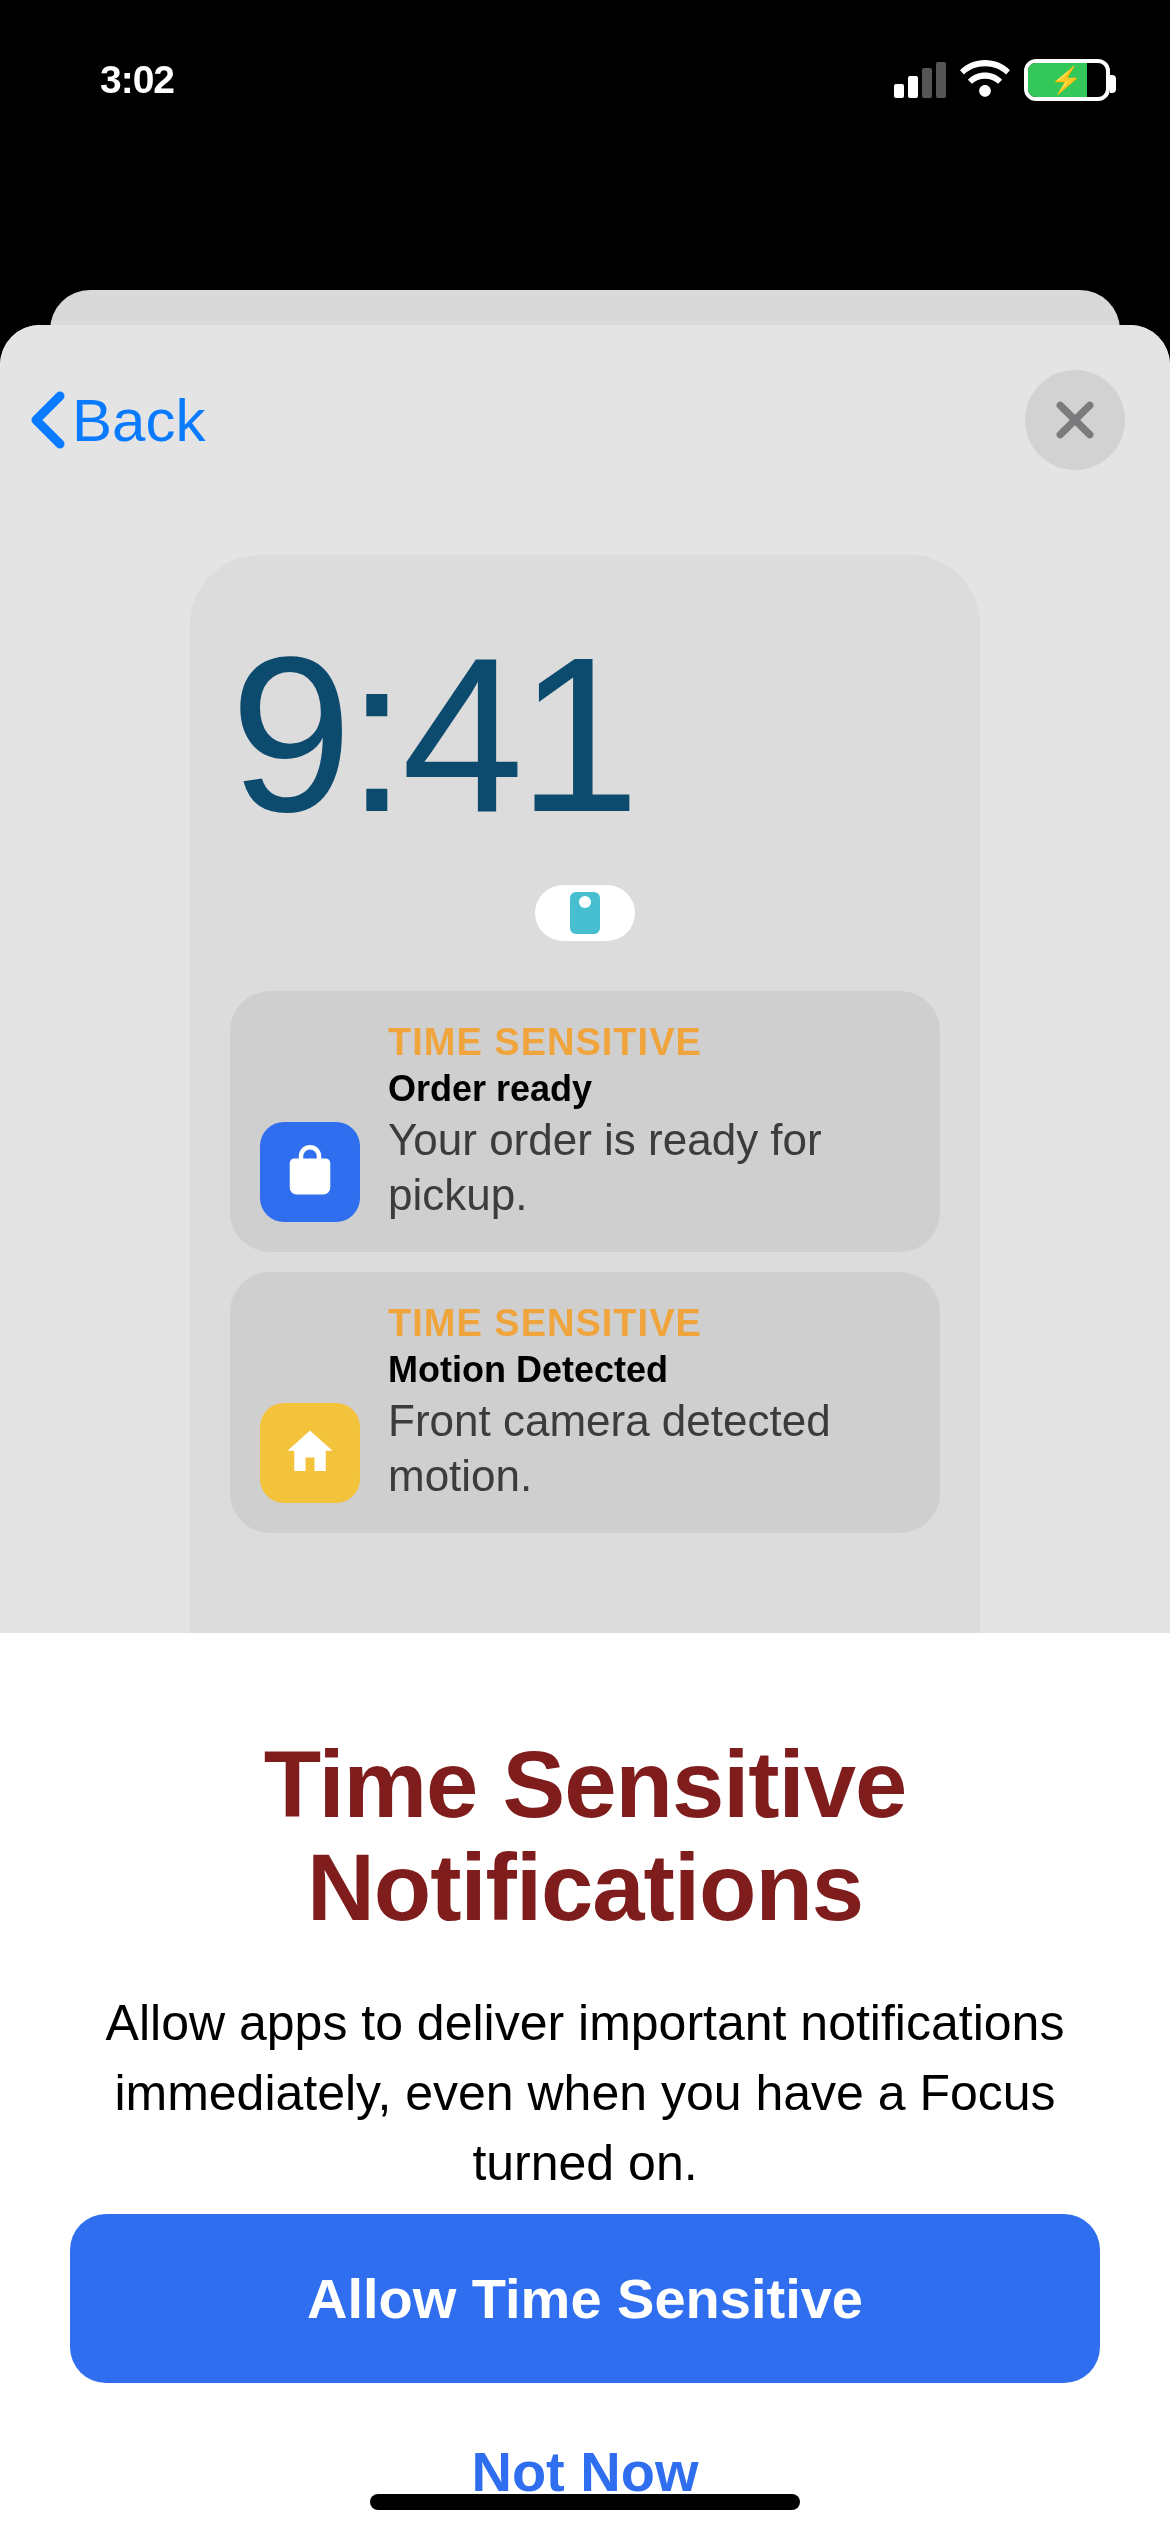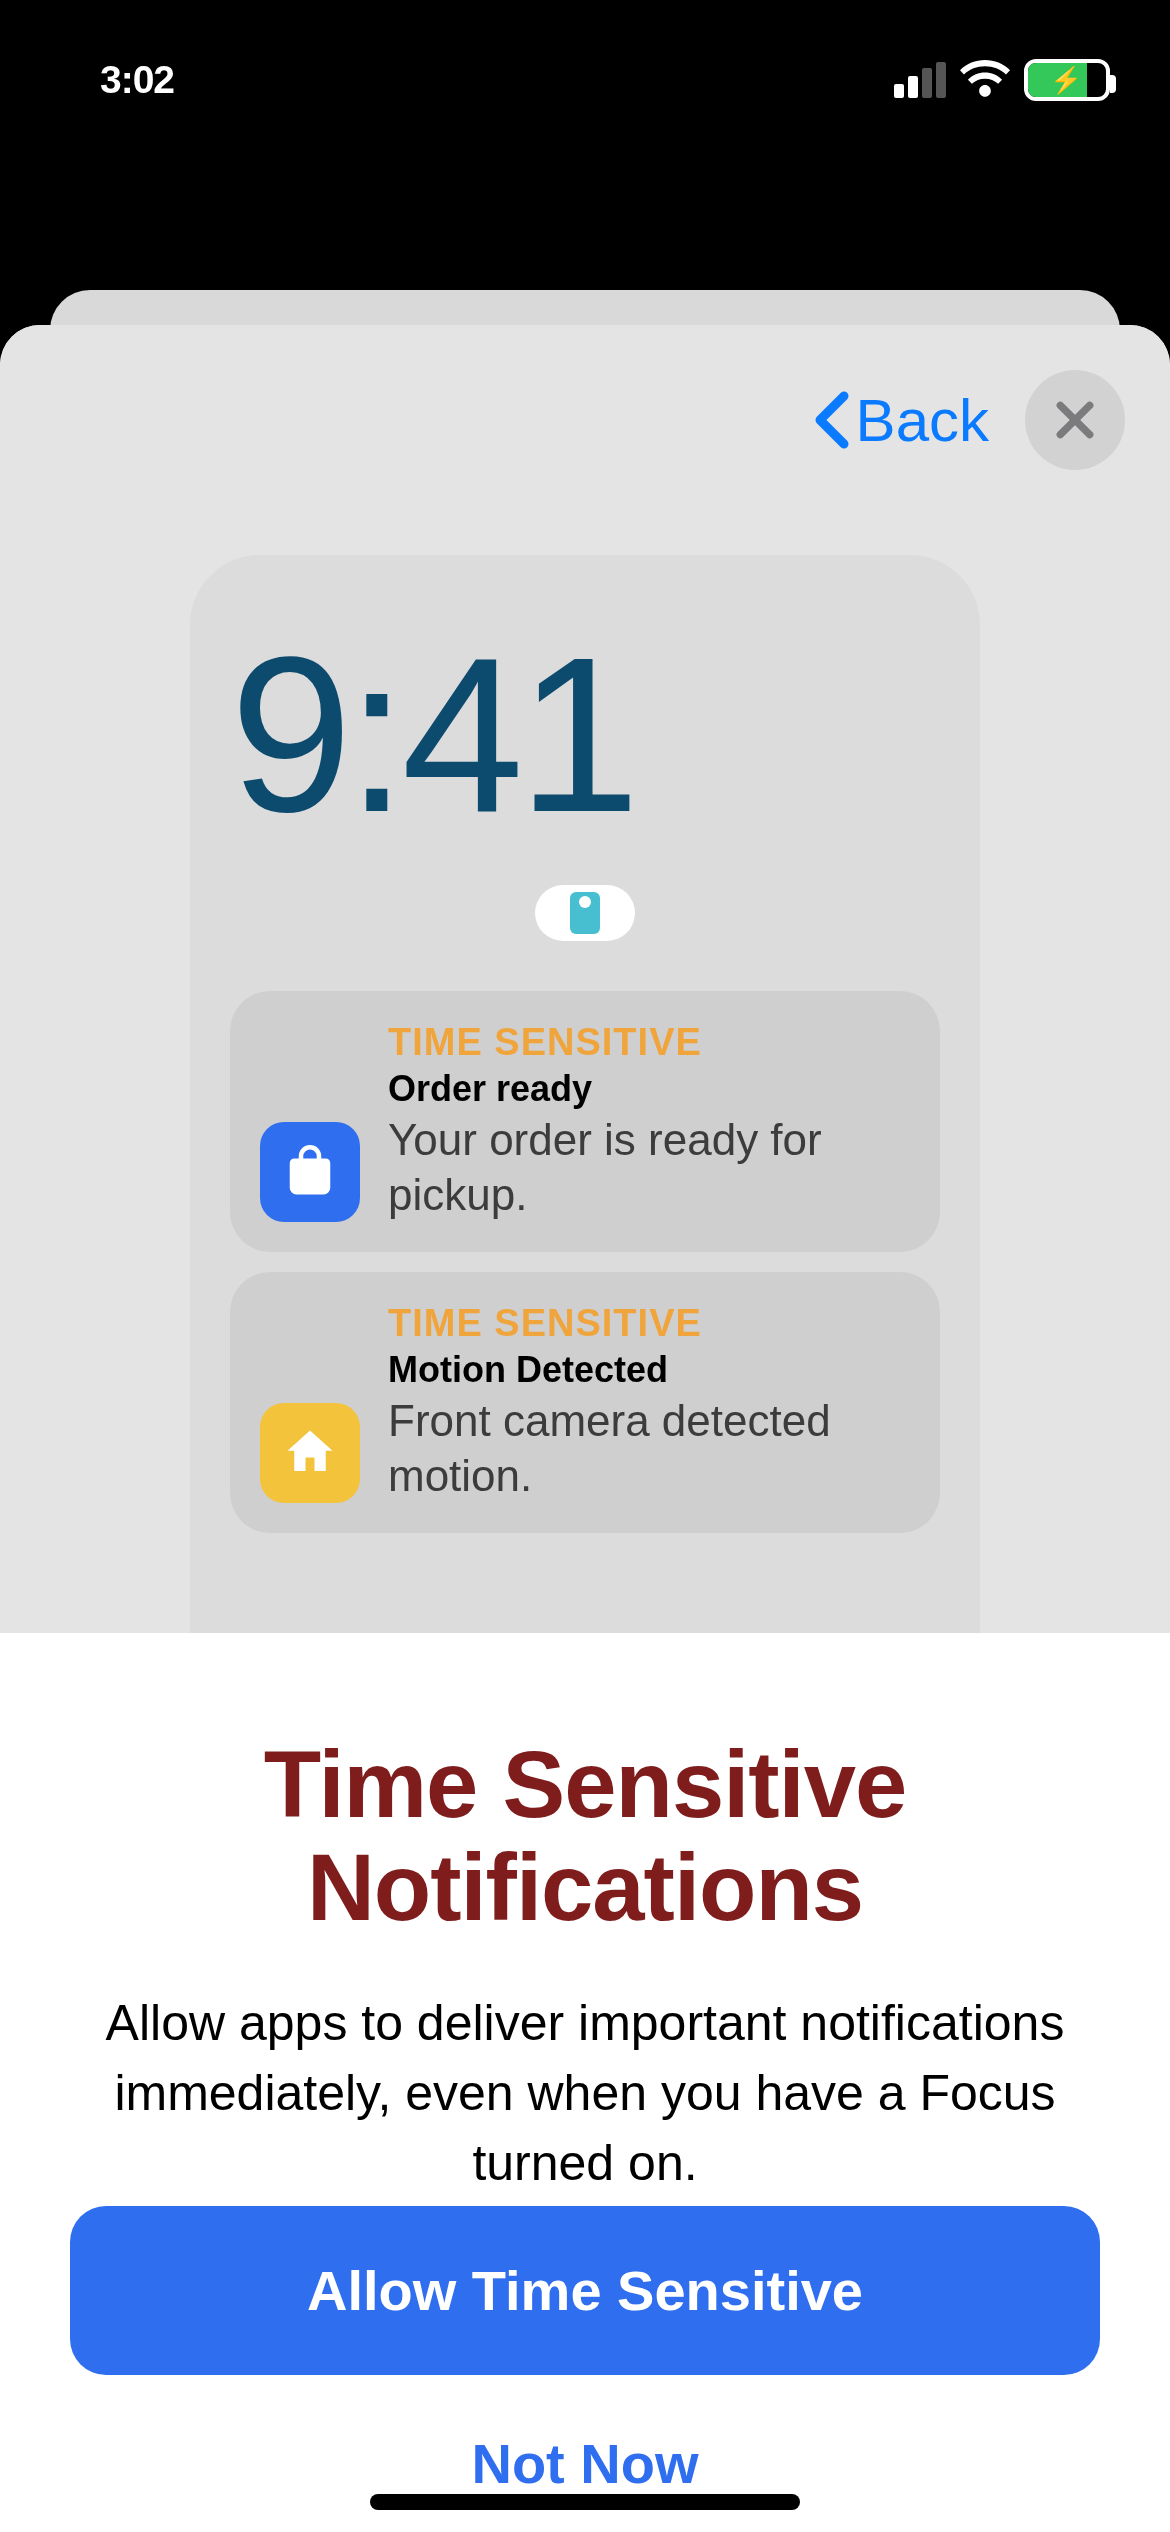--- a/index.html
+++ b/index.html
@@ -68,23 +68,22 @@
 
     
     .preview {
       background:#e4e4e5;
       padding:0 0 0 0;
       display:flex; flex-direction:column;
       position:relative;
     }
     .nav-row {
       height:190px;
-      display:flex; align-items:center; justify-content:flex-end;
+      display:flex; align-items:center; justify-content:space-between;
       padding:0 45px 0 30px;
-      gap:36px;
     }
     .back-btn {
       display:flex; align-items:center; gap:6px;
       color:#0a7aff; font-size:60px; font-weight:400;
       cursor:pointer;
     }
     .back-btn svg { width:36px; height:60px; }
     .close-btn {
       width:100px; height:100px; border-radius:50%;
       background:#d2d2d3;
@@ -162,21 +161,21 @@
       font-size:50px; color:#000; text-align:center;
       line-height:1.4;
       padding:0 4px;
     }
     .spacer { flex:1; }
 
     .btn-primary {
       background:#2f6fef; color:#fff;
       font-size:56px; font-weight:600;
       text-align:center;
-      margin:8px 0 36px 0;
+      margin:16px 0 36px 0;
       padding:52px 0;
       border-radius:36px;
       cursor:pointer;
     }
     .btn-secondary {
       color:#2f6fef; font-size:56px; font-weight:600;
       text-align:center;
       padding:20px 0 70px 0;
       cursor:pointer;
     }

